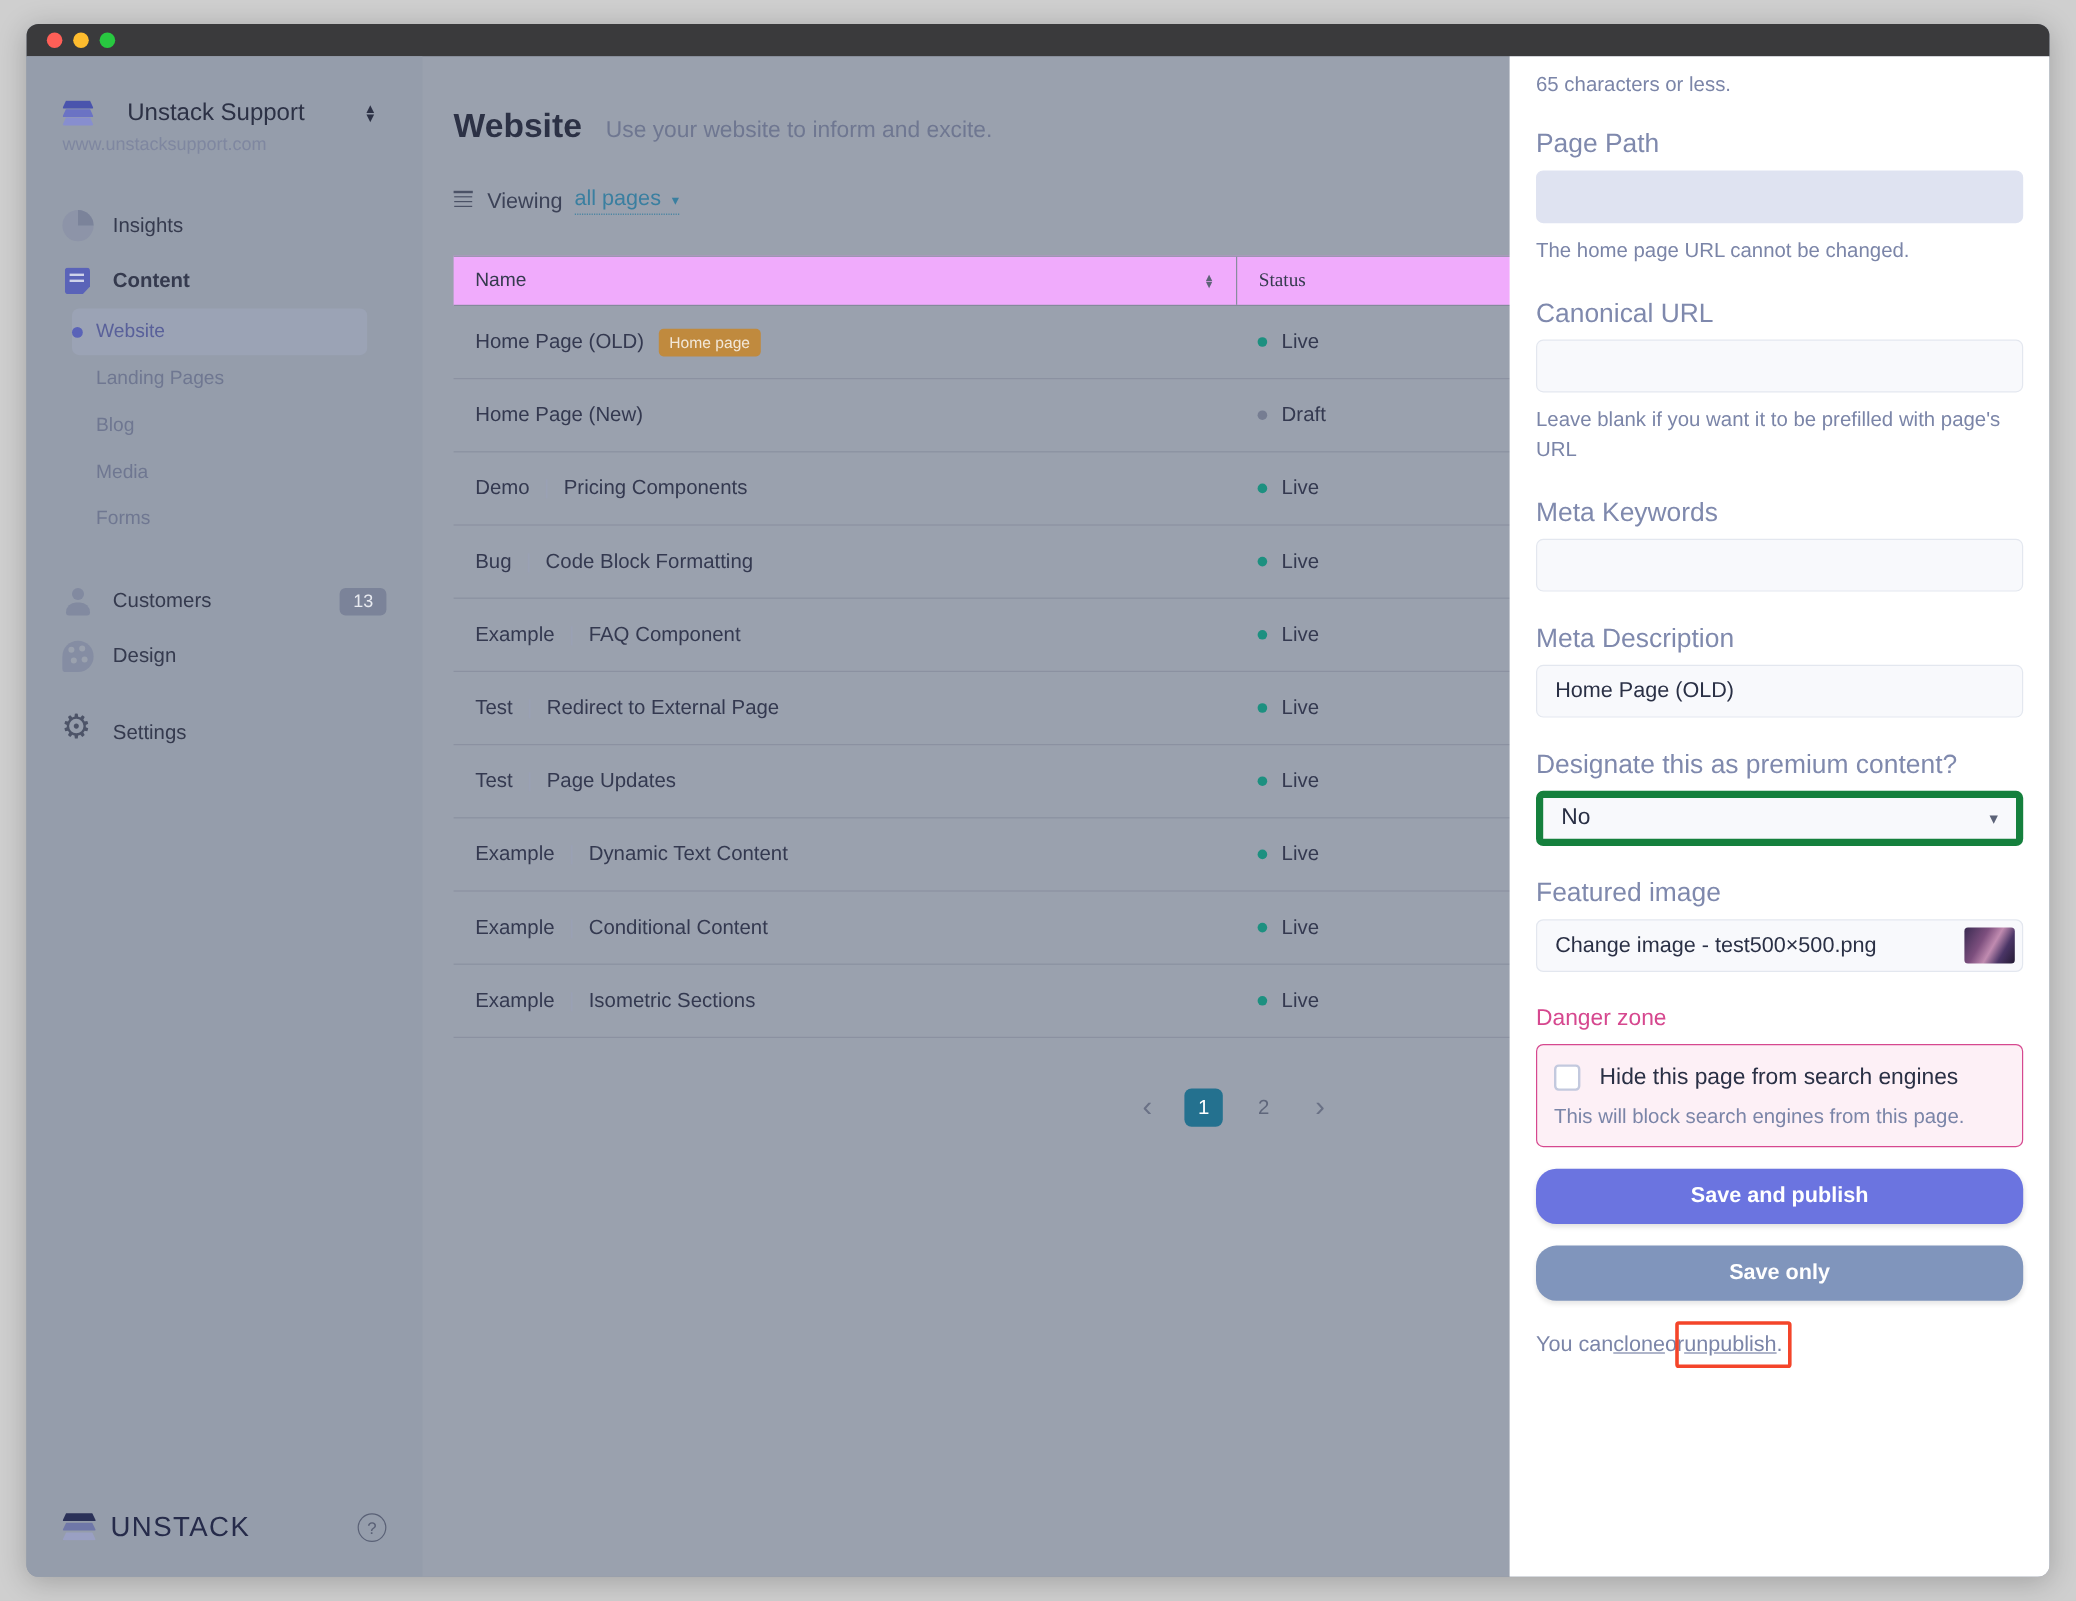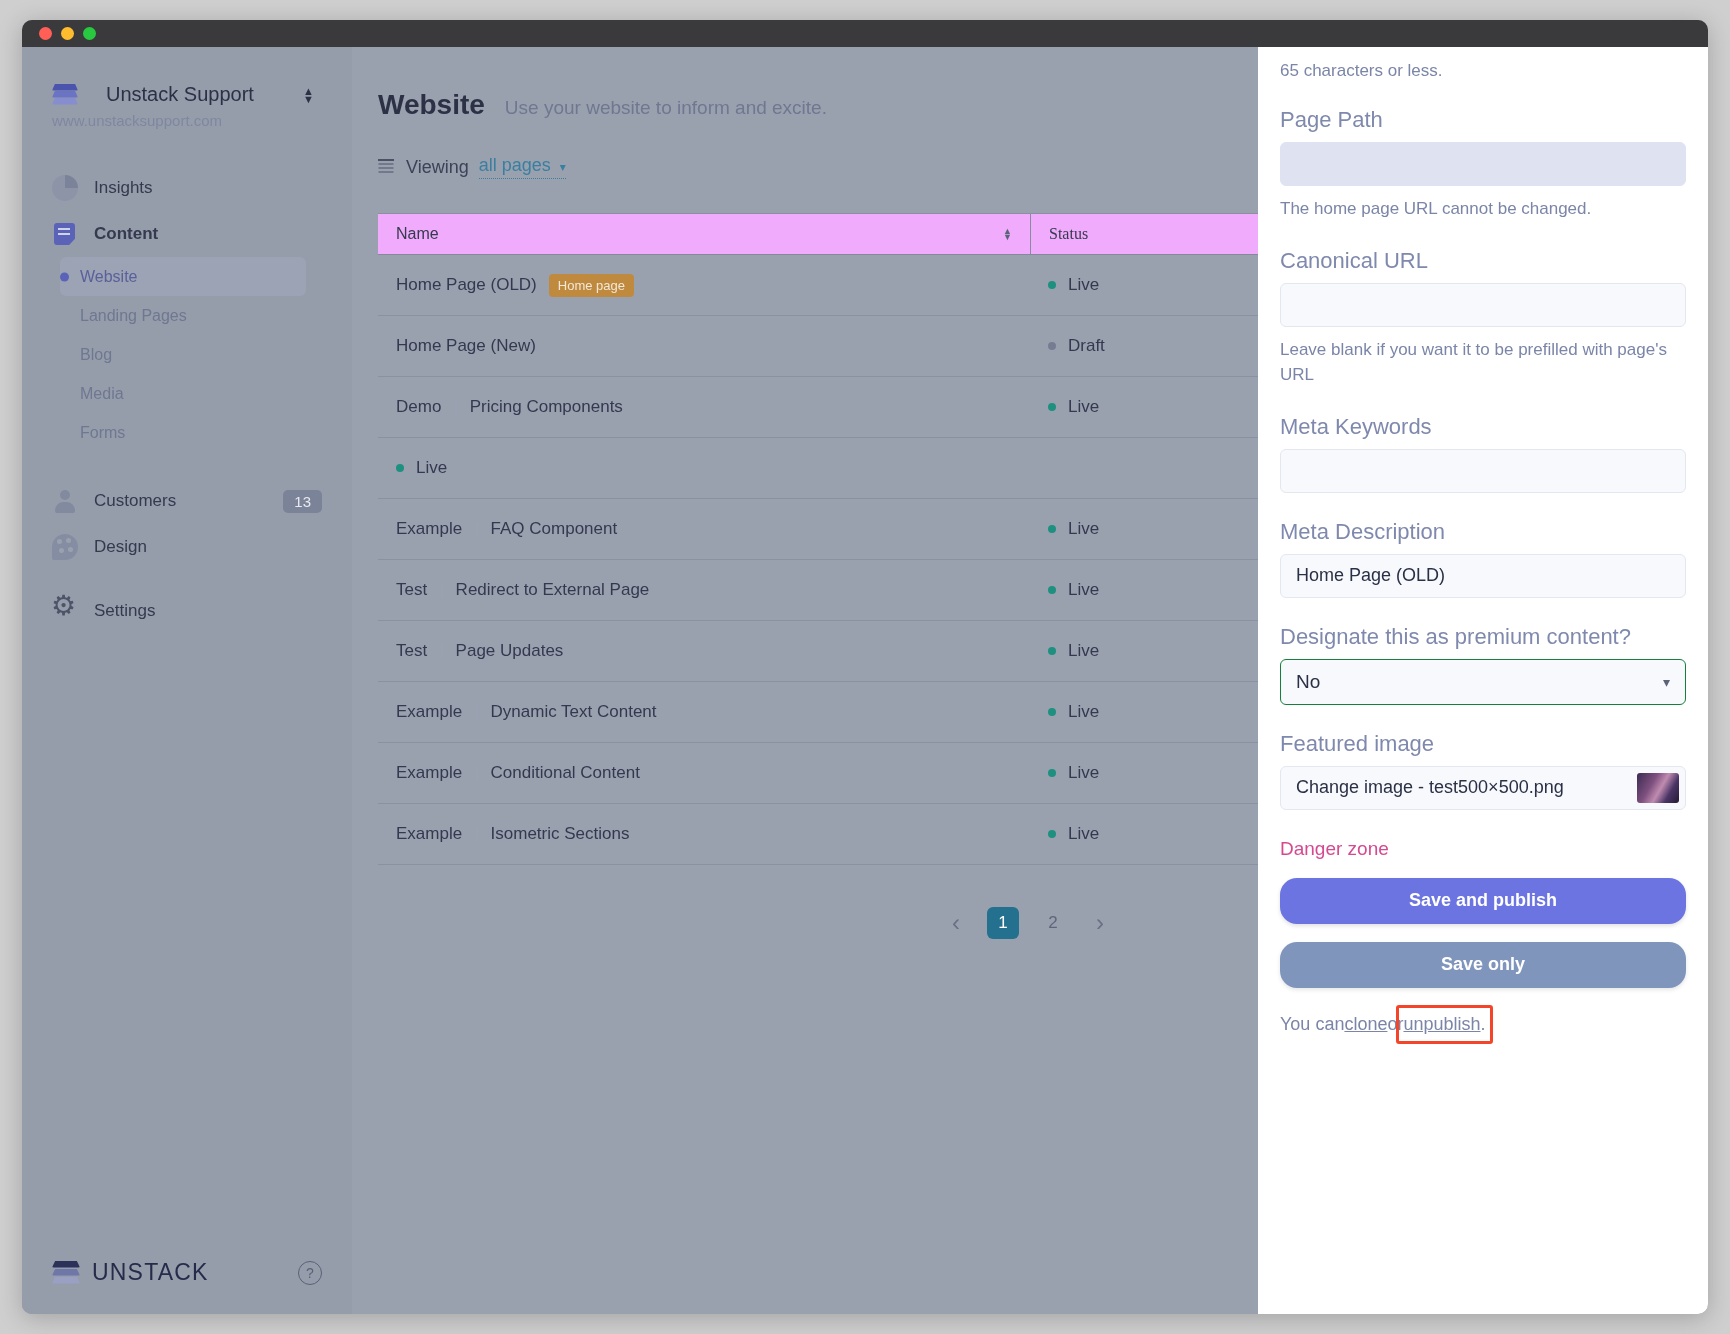--- a/index.html
+++ b/index.html
@@ -277,21 +277,21 @@
     display:flex;align-items:center;
     padding: 0 15px;
     font-size: 18px; color:#2a3045;
   }
   .p-input.disabled { background:#dfe3f1; border-color:#dfe3f1; }
   .p-help {
     font-size: 17px; color:#7b85a8; margin-top: 10px; line-height: 1.5;
   }
   .p-select {
     height: 46px; border-radius: 6px;
-    border: 1px solid #15803d; background:#f8f9fc;
+    border: 6px solid #15803d; background:#f8f9fc;
     display:flex;align-items:center;justify-content:space-between;
     padding: 0 15px;
     font-size: 19px; color:#2a3045;
   }
   .sel-caret { color:#5c6378; font-size: 14px; }
   .p-image-field {
     height: 44px; border-radius: 6px;
     border: 1px solid #e3e7ef; background:#f8f9fc;
     display:flex;align-items:center;justify-content:space-between;
     padding: 0 6px 0 15px;
@@ -480,20 +480,25 @@
               <span class="pipe">|</span>
               <span>Pricing Components</span>
             </div>
             <div class="td status">
               <span class="status-dot live"></span>
               <span>Live</span>
             </div>
           </div>
 
           <div class="trow">
+            <div class="td name">
+              <span>Bug</span>
+              <span class="pipe">|</span>
+              <span>Code Block Formatting</span>
+            </div>
             <div class="td status">
               <span class="status-dot live"></span>
               <span>Live</span>
             </div>
           </div>
 
           <div class="trow">
             <div class="td name">
               <span>Example</span>
               <span class="pipe">|</span>
@@ -605,20 +610,27 @@
           <span class="sel-caret">▾</span>
         </div>
 
         <div class="p-label">Featured image</div>
         <div class="p-image-field">
           <span>Change image - test500×500.png</span>
           <span class="thumb"></span>
         </div>
 
         <div class="danger-title">Danger zone</div>
+        <div class="danger-box">
+          <div class="danger-check-row">
+            <span class="chk"></span>
+            <span class="danger-check-label">Hide this page from search engines</span>
+          </div>
+          <div class="danger-note">This will block search engines from this page.</div>
+        </div>
 
         <div class="btn primary">Save and publish</div>
         <div class="btn secondary">Save only</div>
 
         <div class="p-footer">
           <span>You can </span>
           <a href="#">clone</a>
           <span> or </span>
           <span class="link-wrap">
             <a href="#">unpublish</a><span>.</span>

